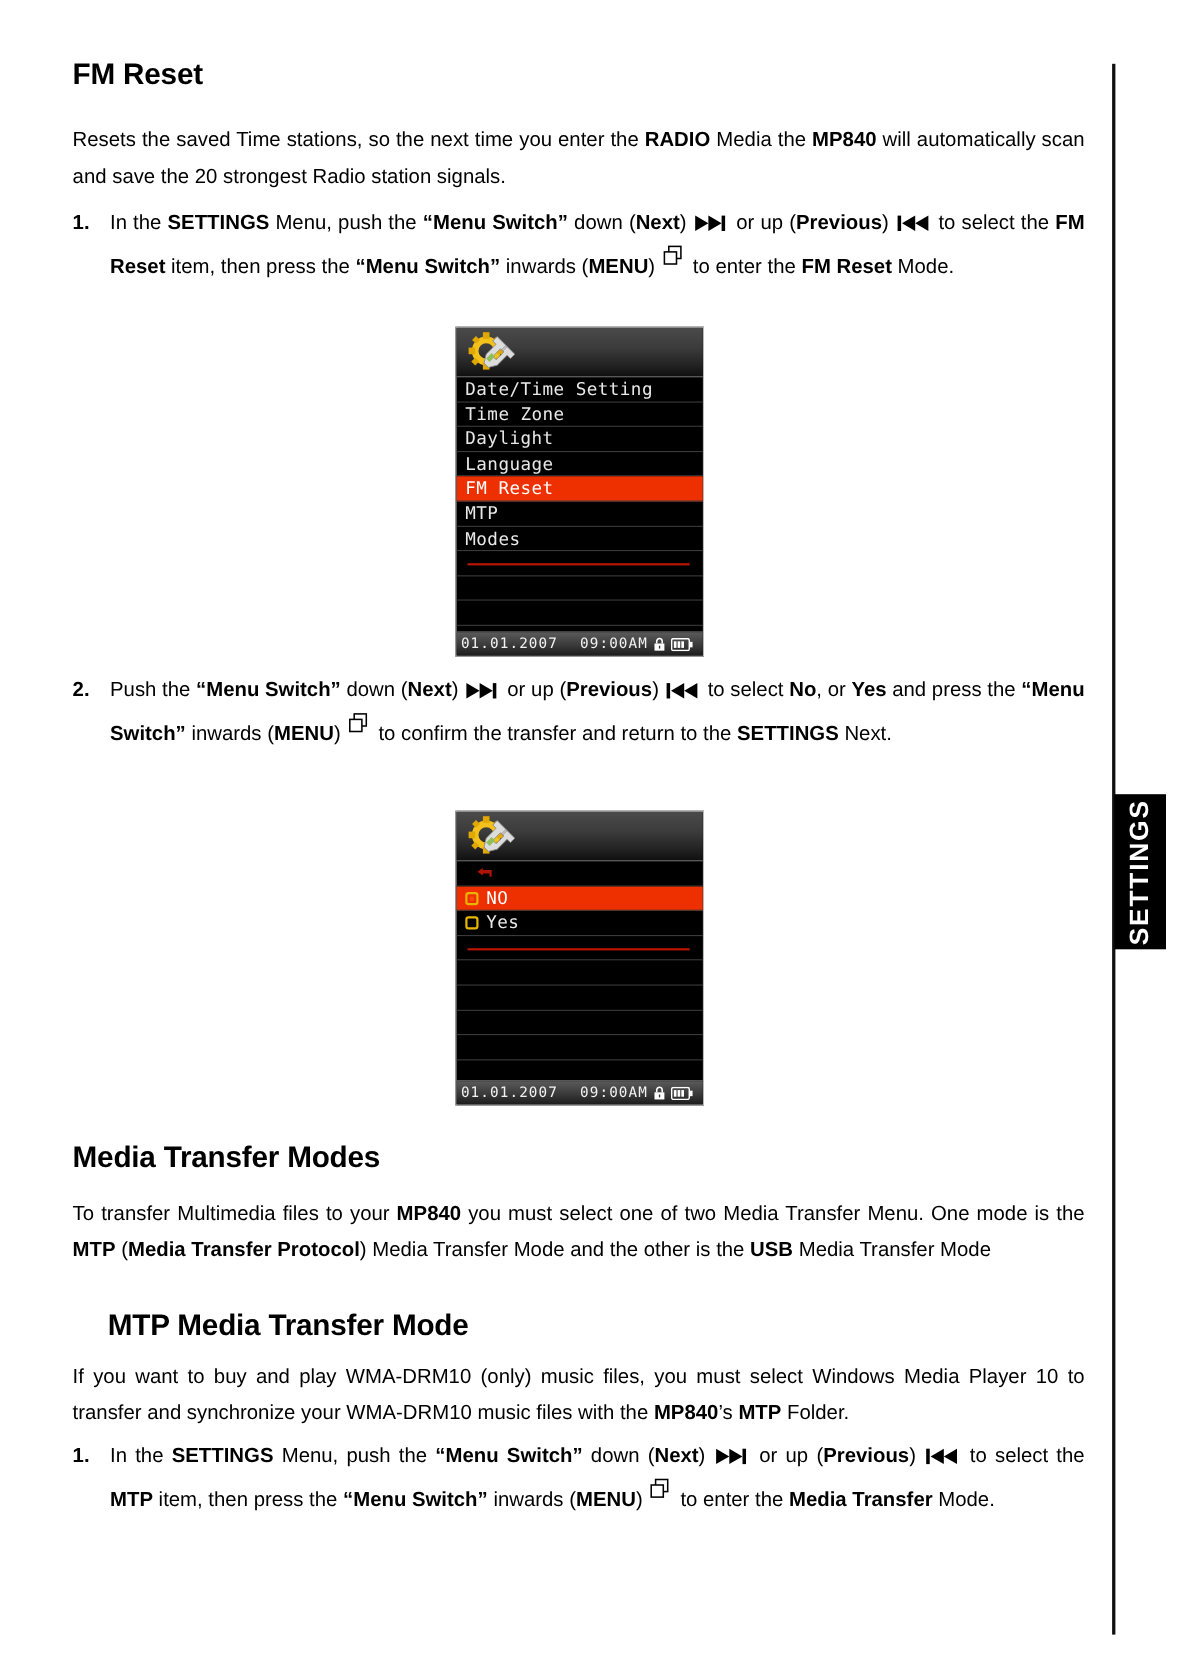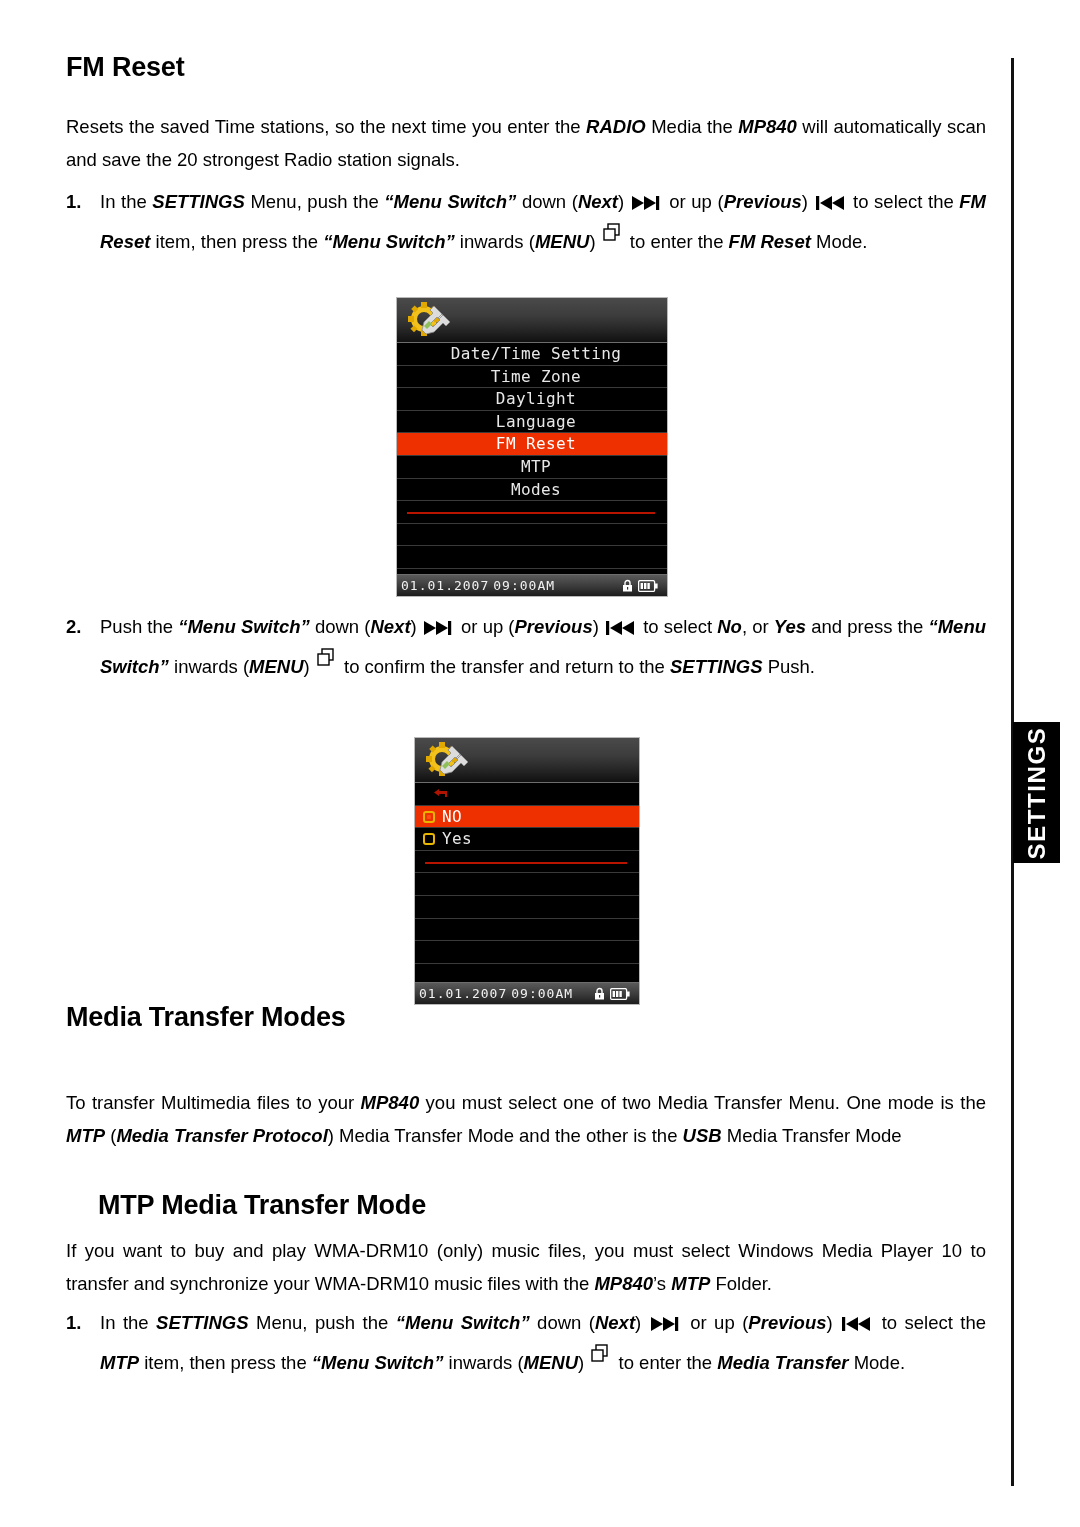--- a/index.html
+++ b/index.html
@@ -60,21 +60,21 @@
   }
 
   p.body {
     font-size: 18.5px;
     line-height: 33px;
     margin: 0;
     text-align: justify;
     font-family: "Liberation Sans", sans-serif;
   }
 
-  .b { font-weight: bold; font-style: italic; }
+  .b { font-weight: bold; }
 
   
   .step {
     position: relative;
     font-size: 18.5px;
     line-height: 40px;
     text-align: justify;
     padding-left: 34px;
     font-family: "Liberation Sans", sans-serif;
   }
@@ -158,21 +158,21 @@
     background: linear-gradient(to bottom, #5a5a5a 0%, #3a3a3a 55%, #1c1c1c 100%);
     border-top: 1px solid #6d6d6d;
     color: #f2f2f2;
     font-size: 13px;
     line-height: 22px;
     display: flex;
     align-items: center;
     font-family: "DejaVu Sans Mono", monospace;
   }
   .st-date { margin-left: 4px; letter-spacing: 1px; }
-  .st-time { margin-left: 4px; letter-spacing: 1px; }
+  .st-time { margin-left: 20px; letter-spacing: 1px; }
   .st-icons { margin-left: auto; margin-right: 9px; display: flex; align-items: center; gap: 5px; }
 
   .radio-row { display: flex; align-items: center; gap: 7px; padding-left: 10px; }
   .radio {
     width: 12px; height: 12px;
     border: 2px solid #e8b500;
     border-radius: 3px;
     display: inline-block;
     position: relative;
     flex: none;
@@ -219,21 +219,21 @@
             <polygon points="18,1 6,8 18,15" fill="#000"></polygon>
             <polygon points="30,1 18,8 30,15" fill="#000"></polygon>
           </svg></span><span> to select the </span><span class="b">FM Reset</span><span> item, then press the </span><span class="b">“Menu Switch”</span><span> inwards (</span><span class="b">MENU</span><span>)</span>
       <span class="ico ico-menu"><svg width="24" height="22" viewBox="0 0 24 22">
             <rect x="7" y="2" width="11" height="11" fill="none" stroke="#000" stroke-width="1.4"></rect>
             <rect x="3" y="7" width="11" height="11" fill="#fff" stroke="#000" stroke-width="1.4"></rect>
           </svg></span><span> to enter the </span><span class="b">FM Reset</span><span> Mode.</span>
     </div>
   </div>
 
-  <div class="device" style="left:396px; top:297px; width:272px; height:300px;text-align:center;">
+  <div class="device" style="left:414px; top:297px; width:226px; height:300px;">
     <div class="dev-header">
       <div class="gear-wrap">
         <svg width="46" height="42" viewBox="0 0 46 42">
           <g>
             <path d="M20 6 a13 13 0 1 0 0 26 a13 13 0 1 0 0 -26 z M20 12 a7 7 0 1 1 0 14 a7 7 0 1 1 0 -14 z" fill="#f2c11b"></path>
             <g fill="#e0a800">
               <rect x="17" y="2" width="6" height="6"></rect>
                 <rect x="17" y="30" width="6" height="6"></rect>
               <rect x="4" y="16" width="6" height="6"></rect>
                 <rect x="30" y="16" width="6" height="6"></rect>
@@ -291,21 +291,21 @@
             <rect x="26" y="1" width="3.2" height="14" fill="#000"></rect>
           </svg></span><span> or up (</span><span class="b">Previous</span><span>)</span>
       <span class="ico ico-prev"><svg width="34" height="16" viewBox="0 0 34 16">
             <rect x="2" y="1" width="3.2" height="14" fill="#000"></rect>
             <polygon points="18,1 6,8 18,15" fill="#000"></polygon>
             <polygon points="30,1 18,8 30,15" fill="#000"></polygon>
           </svg></span><span> to select </span><span class="b">No</span><span>, or </span><span class="b">Yes</span><span> and press the </span><span class="b">“Menu Switch”</span><span> inwards (</span><span class="b">MENU</span><span>)</span>
       <span class="ico ico-menu"><svg width="24" height="22" viewBox="0 0 24 22">
             <rect x="7" y="2" width="11" height="11" fill="none" stroke="#000" stroke-width="1.4"></rect>
             <rect x="3" y="7" width="11" height="11" fill="#fff" stroke="#000" stroke-width="1.4"></rect>
-          </svg></span><span> to confirm the transfer and return to the </span><span class="b">SETTINGS</span><span> Push.</span>
+          </svg></span><span> to confirm the transfer and return to the </span><span class="b">SETTINGS</span><span> Next.</span>
     </div>
   </div>
 
   <div class="device" style="left:414px; top:737px; width:226px; height:268px;">
     <div class="dev-header">
       <div class="gear-wrap">
         <svg width="46" height="42" viewBox="0 0 46 42">
           <g>
             <path d="M20 6 a13 13 0 1 0 0 26 a13 13 0 1 0 0 -26 z M20 12 a7 7 0 1 1 0 14 a7 7 0 1 1 0 -14 z" fill="#f2c11b"></path>
             <g fill="#e0a800">
@@ -366,21 +366,21 @@
             <rect x="0.6" y="0.6" width="16" height="10.8" fill="none" stroke="#fff" stroke-width="1.3" rx="1.5"></rect>
             <rect x="17" y="3.5" width="2.6" height="5" fill="#fff"></rect>
             <rect x="2.6" y="3" width="2.4" height="6" fill="#fff"></rect>
             <rect x="6" y="3" width="2.4" height="6" fill="#fff"></rect>
             <rect x="9.4" y="3" width="2.4" height="6" fill="#fff"></rect>
           </svg>
       </span>
     </div>
   </div>
 
-  <div class="content" style="top:1002px;">
+  <div class="content" style="top:1037px;">
     <h1 class="sec">Media Transfer Modes</h1>
   </div>
 
   <div class="content" style="top:1086px;">
     <p class="body"><span>To transfer Multimedia files to your </span><span class="b">MP840</span><span> you must select one of two Media Transfer Menu. One mode is the </span><span class="b">MTP</span><span> (</span><span class="b">Media Transfer Protocol</span><span>) Media Transfer Mode and the other is the </span><span class="b">USB</span><span> Media Transfer Mode</span></p>
   </div>
 
   <div class="content" style="top:1190px;margin-left:32px;">
     <h1 class="sec">MTP Media Transfer Mode</h1>
   </div>

